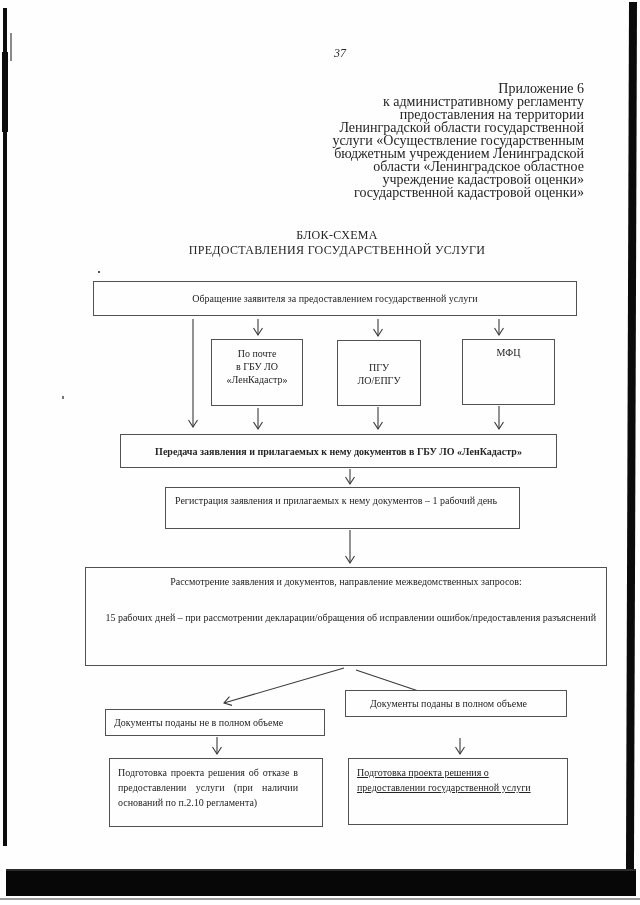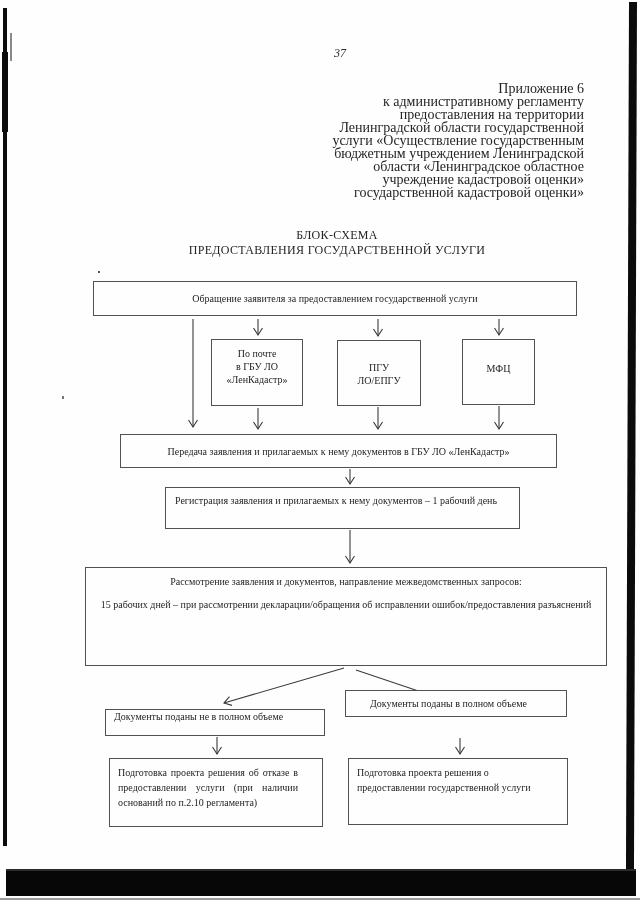--- a/index.html
+++ b/index.html
@@ -31,37 +31,37 @@
                white-space:pre-line; color:#242424; }
   
   .box { position:absolute; border:1px solid #515151; background:#fefefe;
          font-size:10px; line-height:13px; color:#242424; }
   .b-start    { left:93px;  top:281px; width:484px; height:35px;
                 display:flex; align-items:center; justify-content:center; text-align:center; }
   .b-mail     { left:211px; top:339px; width:92px;  height:67px;
                 text-align:center; padding-top:7px; white-space:pre-line; }
   .b-pgu      { left:337px; top:340px; width:84px;  height:66px;
                 text-align:center; padding-top:20px; white-space:pre-line; }
-  .b-mfc      { left:462px; top:339px; width:73px;  height:66px;
-                text-align:center; padding-top:22px; }
+  .b-mfc      { left:462px; top:339px; width:93px;  height:66px;
+                text-align:center; padding-top:6px; }
   .b-transfer { left:120px; top:434px; width:437px; height:34px;
-                display:flex; align-items:center; justify-content:center; text-align:center; }
+                display:flex; align-items:center; justify-content:center; text-align:center;font-weight:bold; }
   .b-register { left:165px; top:487px; width:355px; height:42px;
                 padding:5px 10px 16px 9px; line-height:15px; }
   .b-review   { left:85px;  top:567px; width:522px; height:99px;
                 text-align:center; padding:7px 10px 0 10px; }
-  .b-review .review-term { display:block; margin-top:9px; line-height:15px; }
+  .b-review .review-term { display:block; margin-top:22px; line-height:15px;text-align:right; }
   .b-cond-l   { left:105px; top:709px; width:220px; height:27px;
-                display:flex; padding-left:8px; }
+                display:flex; align-items:center; padding-left:8px; }
   .b-cond-r   { left:345px; top:690px; width:222px; height:27px;
                 display:flex; align-items:center; padding-left:24px; }
   .b-out-l    { left:109px; top:758px; width:214px; height:69px;
                 padding:6px 24px 0 8px; text-align:justify; line-height:15px; }
   .b-out-r    { left:348px; top:758px; width:220px; height:67px;
-                padding:6px 8px 0 8px; line-height:15px; }
+                padding:6px 8px 0 8px; line-height:15px;text-decoration:underline; }
   
   .arrows { position:absolute; left:0; top:0; width:640px; height:905px; pointer-events:none; }
 </style>
 </head>
 <body>
 
 <div class="page">
 
   <div class="art art-left-line"></div>
   <div class="art art-left-thick"></div>

